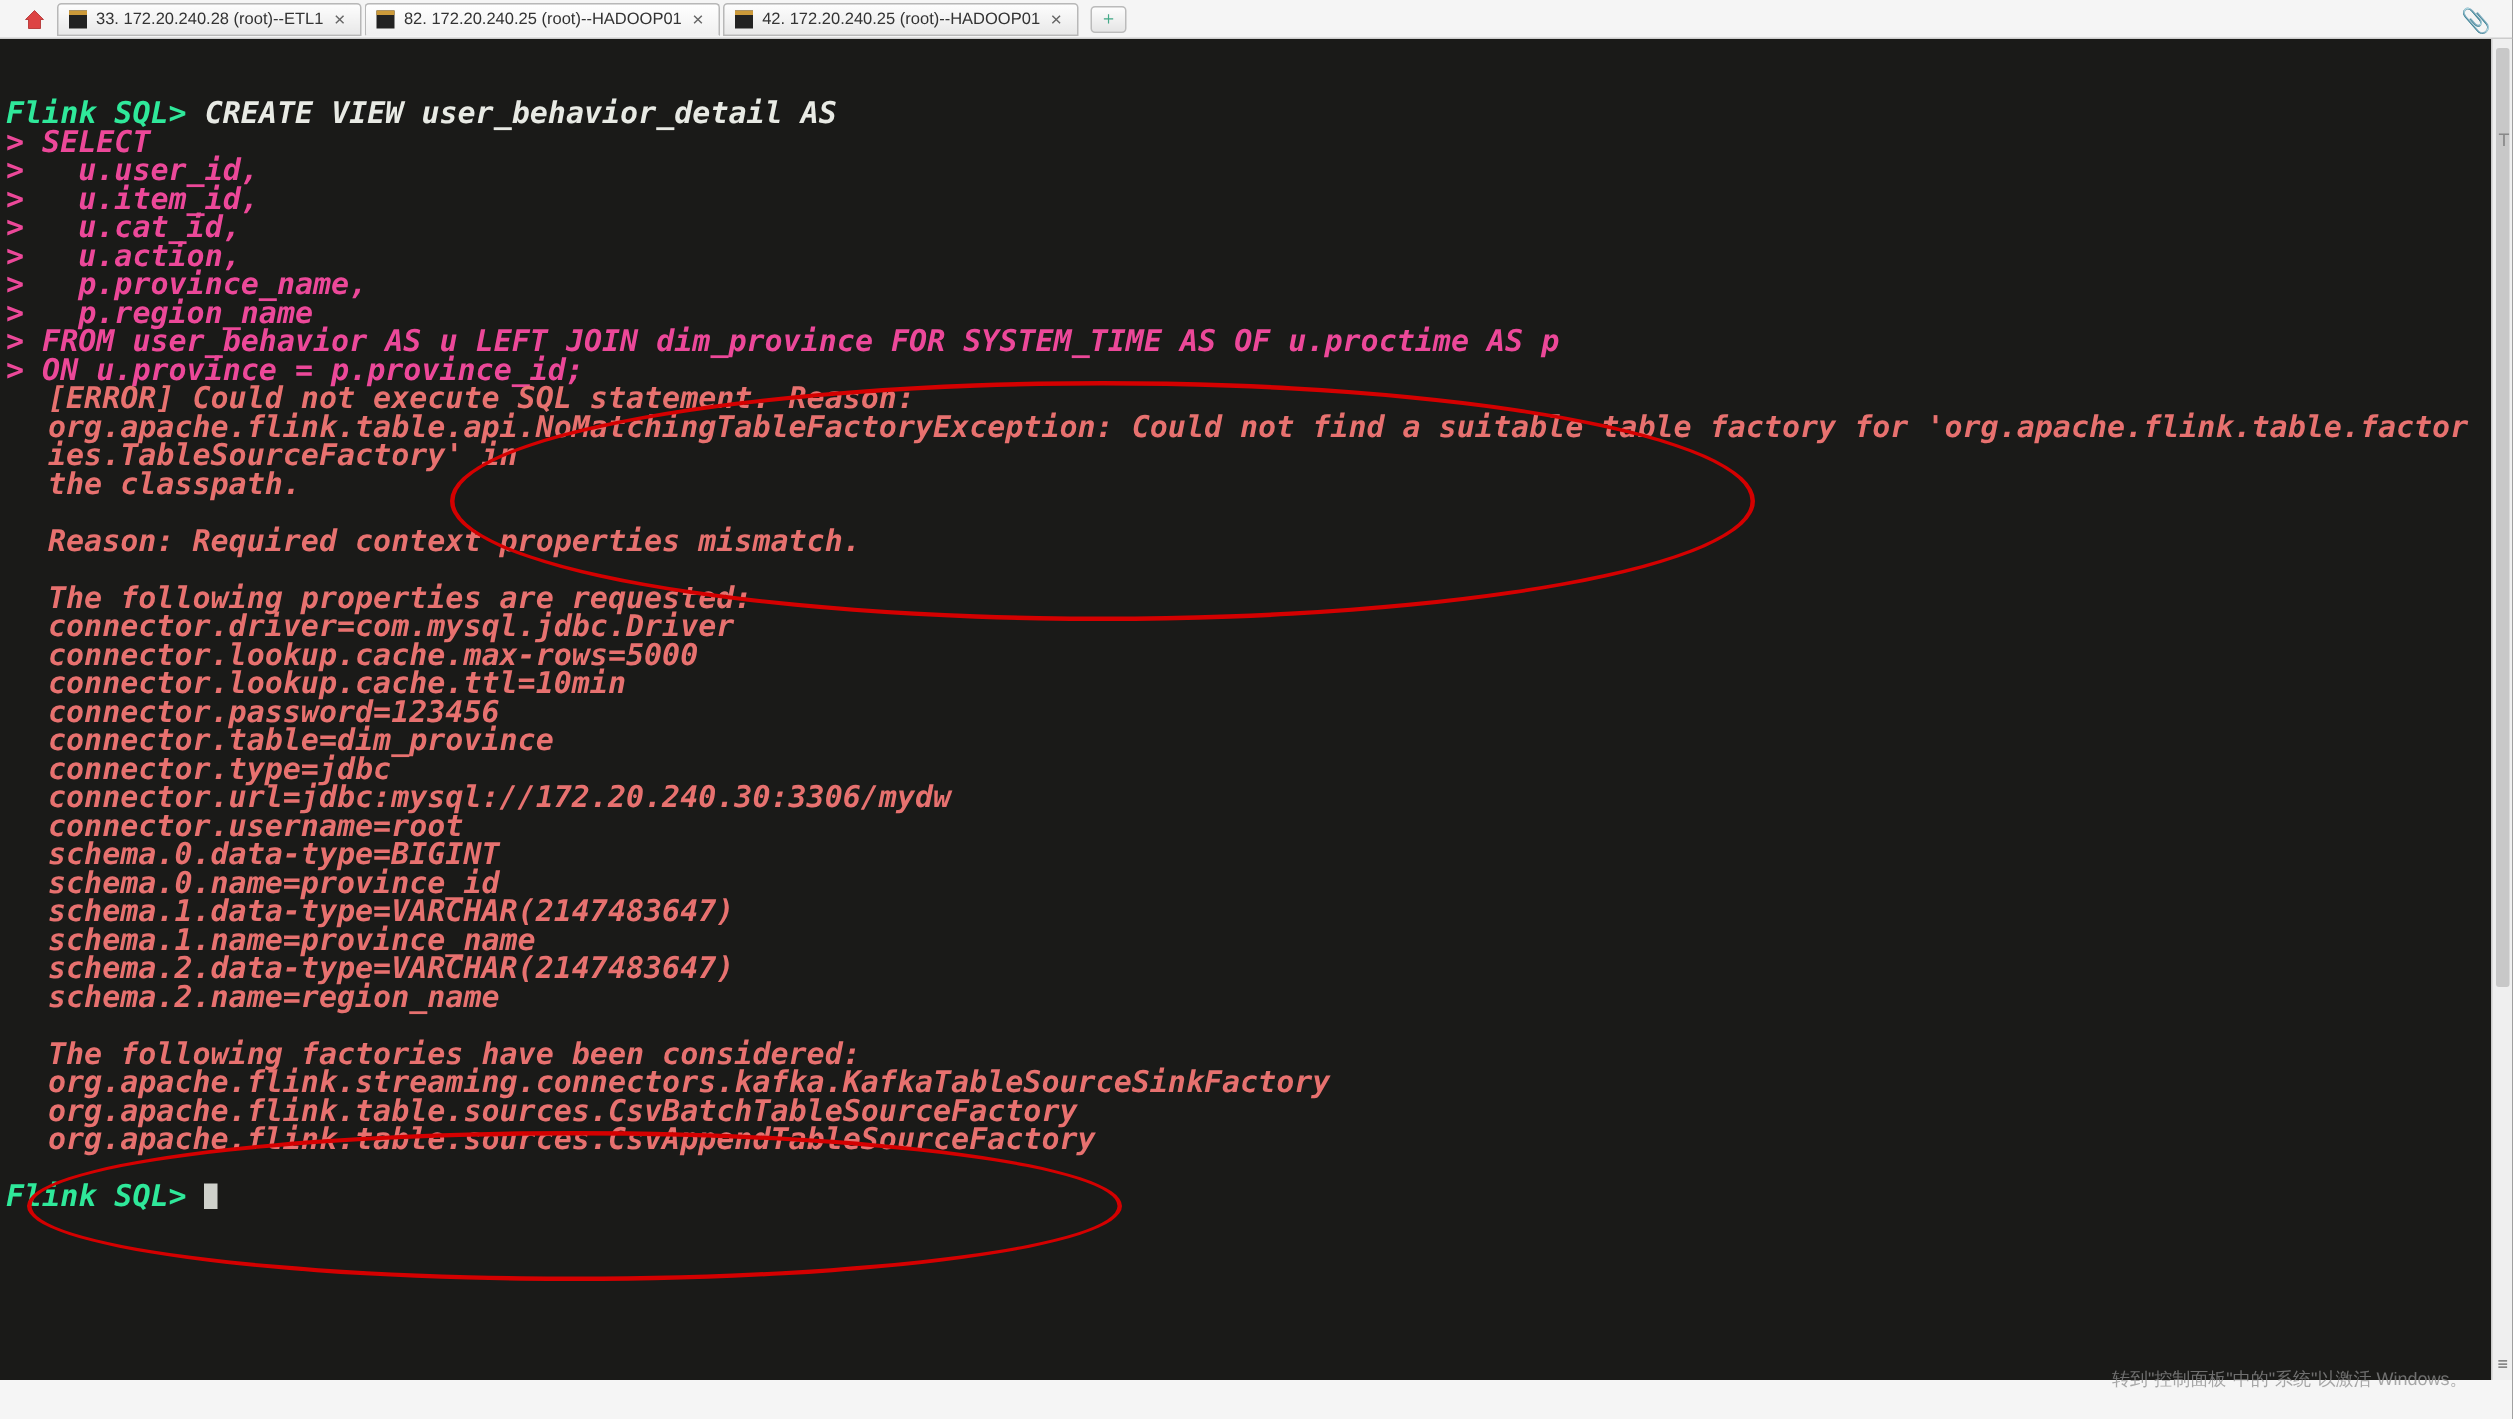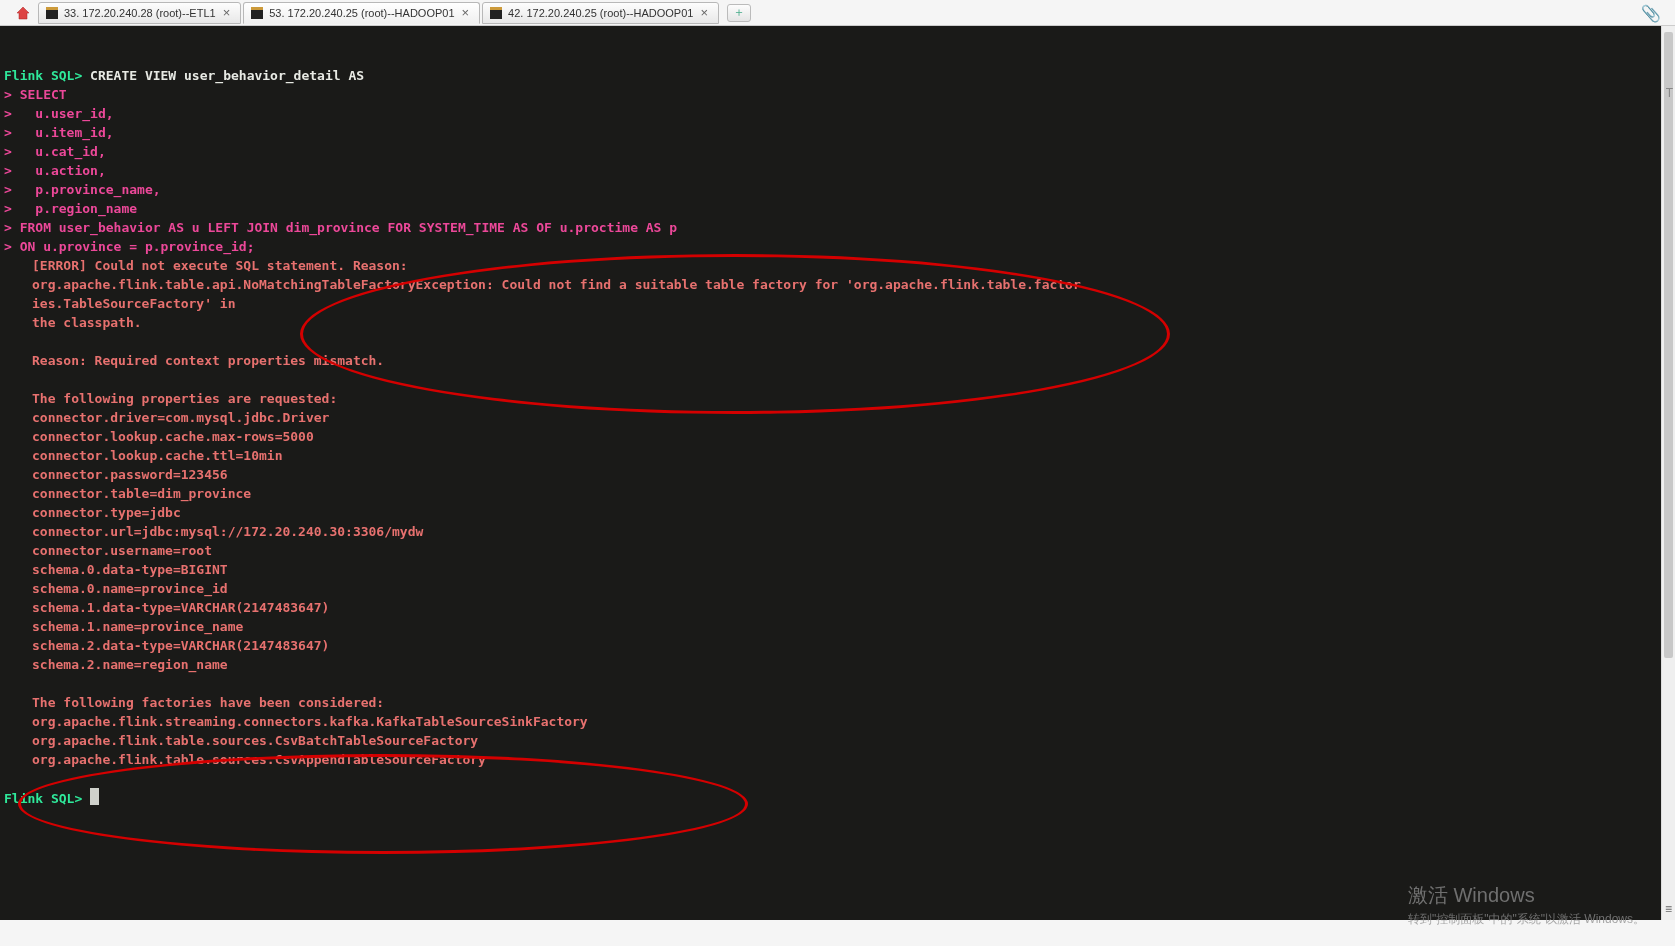--- a/index.html
+++ b/index.html
@@ -72,25 +72,26 @@
     top: 4px;
     font-size: 16px;
     color: #5b8fdc;
     cursor: pointer;
   }
   .terminal {
     position: absolute;
     top: 26px; left: 0; right: 14px; bottom: 26px;
     background: #1a1a18;
     font-family: "Consolas","DejaVu Sans Mono","Courier New",monospace;
-    font-size: 13px;
+    font-size: 20px;
     line-height: 19px;
     padding: 40px 20px 4px 4px;
     white-space: pre;
     overflow: hidden;
+    font-style: italic;
   }
   .term-line { white-space: pre; }
   .prompt { color: #2fe89a; font-weight: bold; }
   .sql    { color: #e8eae4; font-weight: bold; }
   .cont   { color: #ec4899; font-weight: bold; }
   .err    { color: #e7716f; font-weight: bold; margin-left: 28px; }
   .cursor {
     display: inline-block;
     width: 9px; height: 17px;
     background: #cfd1cb;
@@ -171,21 +172,21 @@
         <span>33. 172.20.240.28 (root)--ETL1</span>
         <span class="tab-close">×</span>
       </div>
       <div class="tab active">
         <span class="tab-icon">
           <svg viewBox="0 0 14 14">
             <rect x="1" y="1" width="12" height="12" fill="#222"></rect>
             <rect x="1" y="1" width="12" height="3" fill="#cc9a3a"></rect>
           </svg>
         </span>
-        <span>53. 172.20.240.25 (root)--HADOOP01</span>
+        <span>82. 172.20.240.25 (root)--HADOOP01</span>
         <span class="tab-close">×</span>
       </div>
       <div class="tab">
         <span class="tab-icon">
           <svg viewBox="0 0 14 14">
             <rect x="1" y="1" width="12" height="12" fill="#222"></rect>
             <rect x="1" y="1" width="12" height="3" fill="#cc9a3a"></rect>
           </svg>
         </span>
         <span>42. 172.20.240.25 (root)--HADOOP01</span>
@@ -202,17 +203,16 @@
 <div class="ellipse" style="left:18px; top:754px; width:730px; height:100px;"></div>
 
 <div class="scrollbar">
   <div class="thumb"></div>
   <div class="hmenu">≡</div>
 </div>
 
 <div class="bottom-gap"></div>
 
 <div class="watermark">
-  <div class="l1">激活 Windows</div>
   <div class="l2">转到"控制面板"中的"系统"以激活 Windows。</div>
 </div>
 
 <div class="side-letter">T</div>
 
 </body></html>

